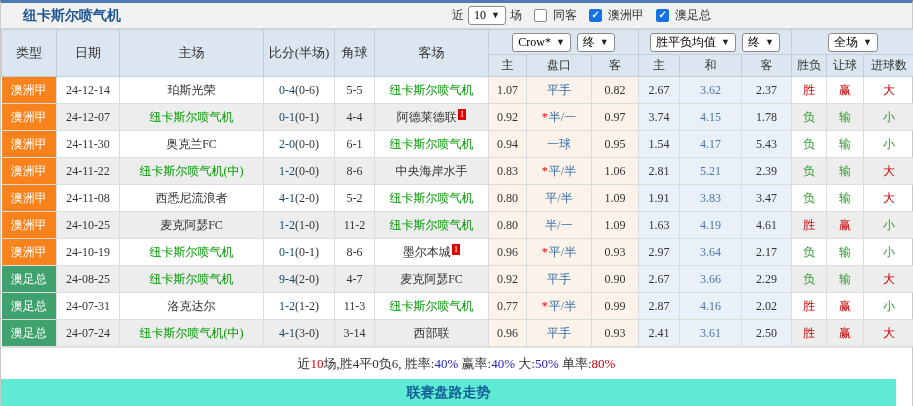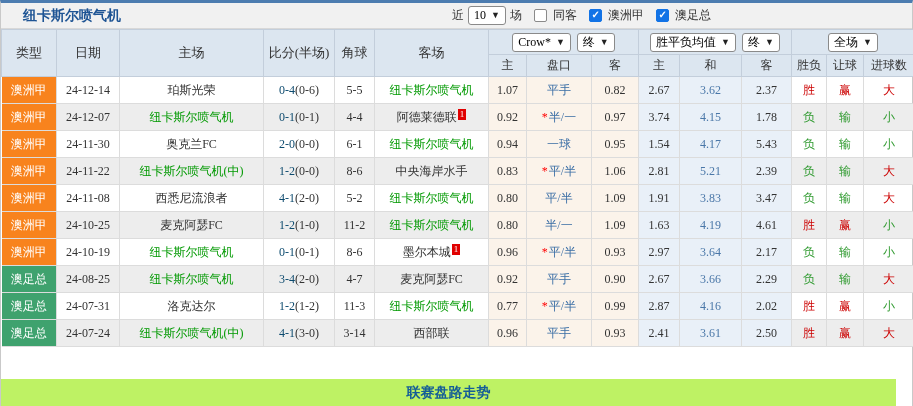--- a/index.html
+++ b/index.html
@@ -35,21 +35,21 @@
   .t-green{color:#2F9A2F;}
   .t-blue{color:#2222CC;}
   .t-dark{color:#333;}
   .score-main{color:#0c4a6e;}
   .score-half{color:#333;}
   .hcp-text{color:#3A6EA5;}
   .star{color:#FF0000;margin-right:1px;}
   .badge{display:inline-block;background:#E00000;color:#fff;font-size:9px;line-height:11px;padding:0 2px;vertical-align:top;margin-left:1px;}
   .grp-selects{display:flex;justify-content:center;gap:6px;align-items:center;}
   .summary{height:32px;display:flex;align-items:center;justify-content:center;font-size:13px;border-top:1px solid #e3e3e3;background:#fff;}
-  .footer-bar{position:absolute;left:0;right:16px;bottom:0;height:27px;background:#bef264;display:flex;align-items:center;justify-content:center;}
+  .footer-bar{position:absolute;left:0;right:16px;bottom:0;height:27px;background:#5eead4;display:flex;align-items:center;justify-content:center;}
   .footer-bar span{color:#155E97;font-weight:bold;font-size:14px;}
 </style>
 </head>
 <body>
 
 <div class="wrap">
 
   <div class="title-bar">
     <span class="team-title">纽卡斯尔喷气机</span>
     <div class="controls">
@@ -263,21 +263,21 @@
       <td class="avgcell">2.17</td>
       <td class="t-green">负</td>
       <td class="t-green">输</td>
       <td class="t-green">小</td>
     </tr>
 
     <tr class="alt">
       <td class="lg lg-green">澳足总</td>
       <td>24-08-25</td>
       <td><span class="self">纽卡斯尔喷气机</span></td>
-      <td><span class="score-main">3-4</span><span class="score-half">(2-0)</span></td>
+      <td><span class="score-main">9-4</span><span class="score-half">(2-0)</span></td>
       <td>4-7</td>
       <td><span>麦克阿瑟FC</span></td>
       <td class="oddcell">0.92</td>
       <td class="hcpcell"><span class="hcp-text">平手</span></td>
       <td class="oddcell">0.90</td>
       <td class="avgcell">2.67</td>
       <td class="avgcell draw">3.66</td>
       <td class="avgcell">2.29</td>
       <td class="t-green">负</td>
       <td class="t-green">输</td>
@@ -315,18 +315,21 @@
       <td class="avgcell">2.41</td>
       <td class="avgcell draw">3.61</td>
       <td class="avgcell">2.50</td>
       <td class="t-red">胜</td>
       <td class="t-red">赢</td>
       <td class="t-red">大</td>
     </tr>
   </tbody>
   </table>
 
+  <div class="summary">
+    <span><span class="t-dark">近</span><span class="t-red">10</span><span class="t-dark">场,胜4平0负6, 胜率:</span><span class="t-blue">40%</span><span class="t-dark"> 赢率:</span><span class="t-blue">40%</span><span class="t-dark"> 大:</span><span class="t-blue">50%</span><span class="t-dark"> 单率:</span><span class="t-red">80%</span></span>
+  </div>
 
   <div class="footer-bar">
     <span>联赛盘路走势</span>
   </div>
 
 </div>
 
 </body></html>

